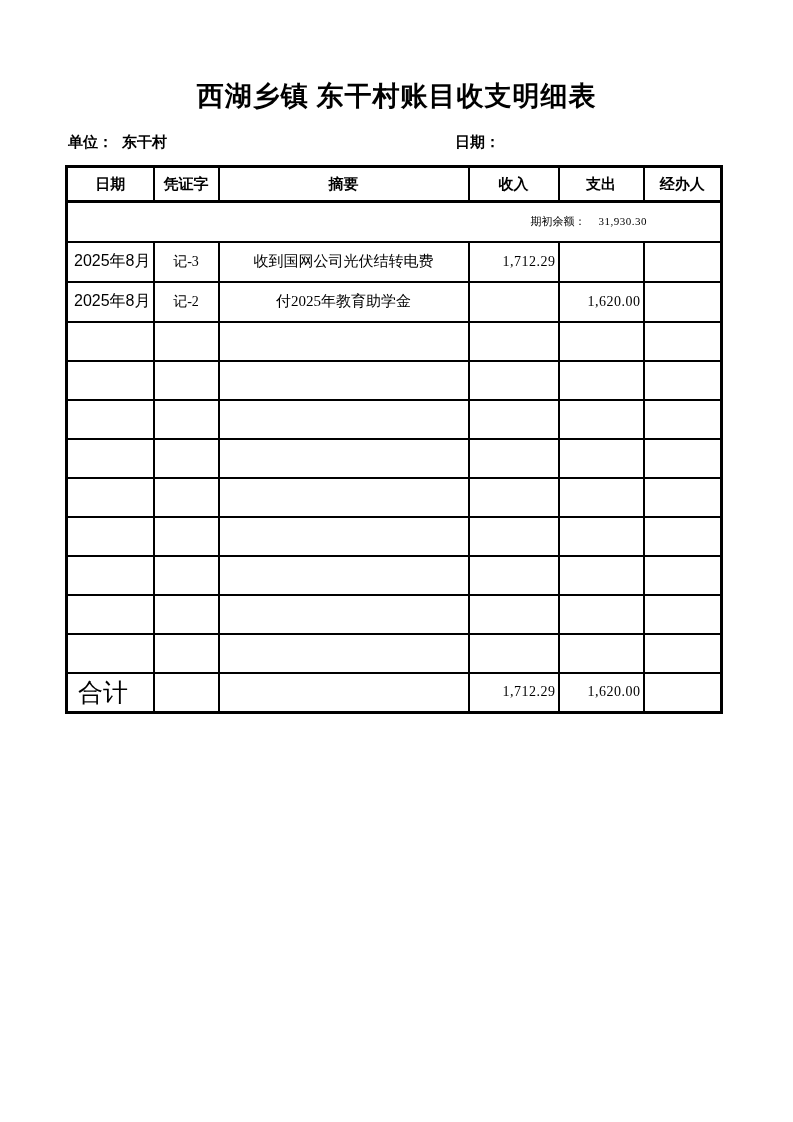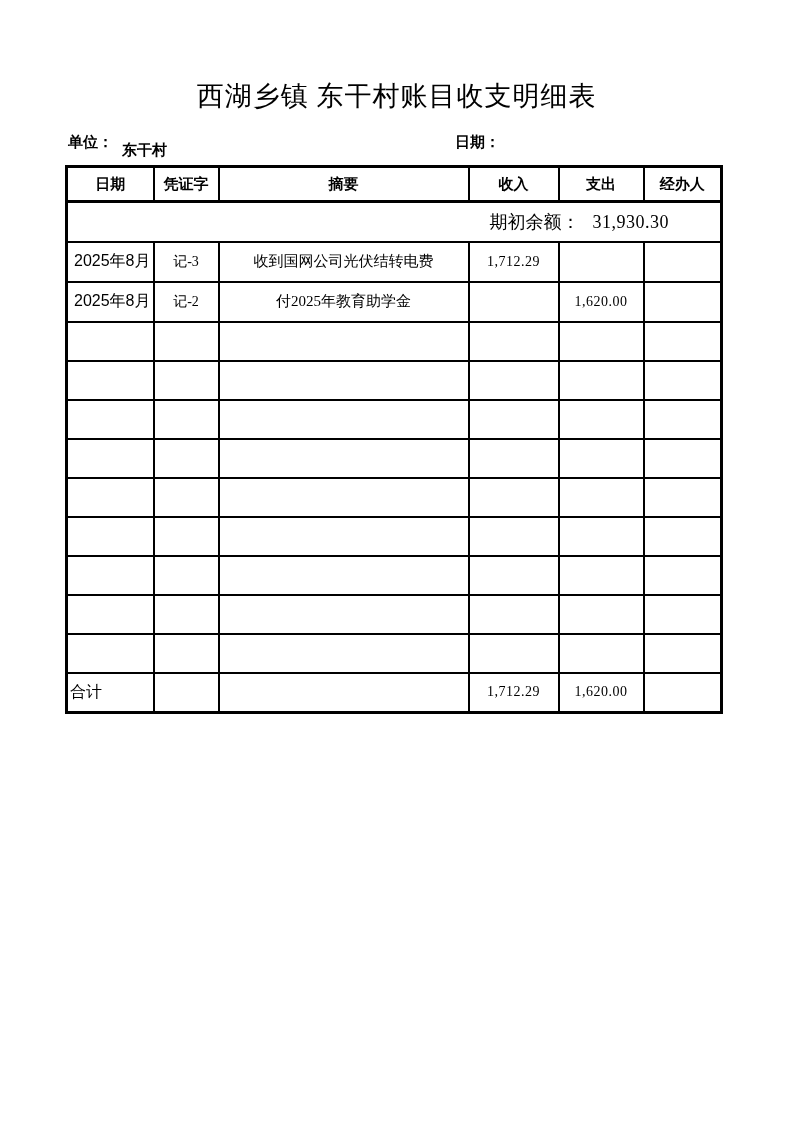--- a/index.html
+++ b/index.html
@@ -12,35 +12,35 @@
     color: #000000;
     overflow: hidden;
   }
   .page-title {
     position: absolute;
     top: 78px;
     left: 0;
     width: 793px;
     text-align: center;
     font-size: 27px;
-    font-weight: normal;
+    font-weight: bold;
     letter-spacing: 1px;
     font-family: "Liberation Serif", "DejaVu Serif", serif;
   }
   .meta-row {
     position: absolute;
     top: 133px;
     left: 65px;
     width: 655px;
     height: 22px;
     font-size: 15px;
     font-weight: bold;
   }
   .meta-unit-label { position: absolute; left: 3px; top: 0; }
-  .meta-unit-value { position: absolute; left: 57px; top: 8px; }
+  .meta-unit-value { position: absolute; left: 57px; top: 0; }
   .meta-date-label { position: absolute; left: 390px; top: 0; }
 
   table.ledger {
     position: absolute;
     top: 165px;
     left: 65px;
     width: 655px;
     border-collapse: collapse;
     table-layout: fixed;
     border: 3px solid #000;
@@ -66,39 +66,39 @@
 
   td.c-date {
     text-align: right;
     font-family: "Liberation Sans", "DejaVu Sans", sans-serif;
     font-size: 16px;
     padding-right: 1px;
   }
   td.c-voucher { text-align: center; font-size: 14px; }
   td.c-summary { text-align: center; font-size: 15px; margin-left: 35px; }
   td.c-num {
-    text-align: center;
+    text-align: right;
     font-size: 14px;
     letter-spacing: 0.5px;
     padding-right: 1px;
   }
   td.c-handler { text-align: center; font-size: 14px; }
 
   tr.balance-row td {
     text-align: right;
-    padding-right: 51px;
-    font-size: 18px;
+    padding-right: 73px;
+    font-size: 11px;
   }
   tr.balance-row .bal-value { margin-left: 13px; letter-spacing: 0.5px; }
 
   tr.total-row td.total-label-cell {
     font-family: Liberation Serif, serif;
-    font-size: 16px;
+    font-size: 25px;
     text-align: left;
-    padding-left: 2px;
+    padding-left: 10px;
   }
 </style>
 </head>
 <body>
 
 <h1 class="page-title">西湖乡镇 东干村账目收支明细表</h1>
 
 <div class="meta-row">
   <span class="meta-unit-label">单位：</span>
   <span class="meta-unit-value">东干村</span>

